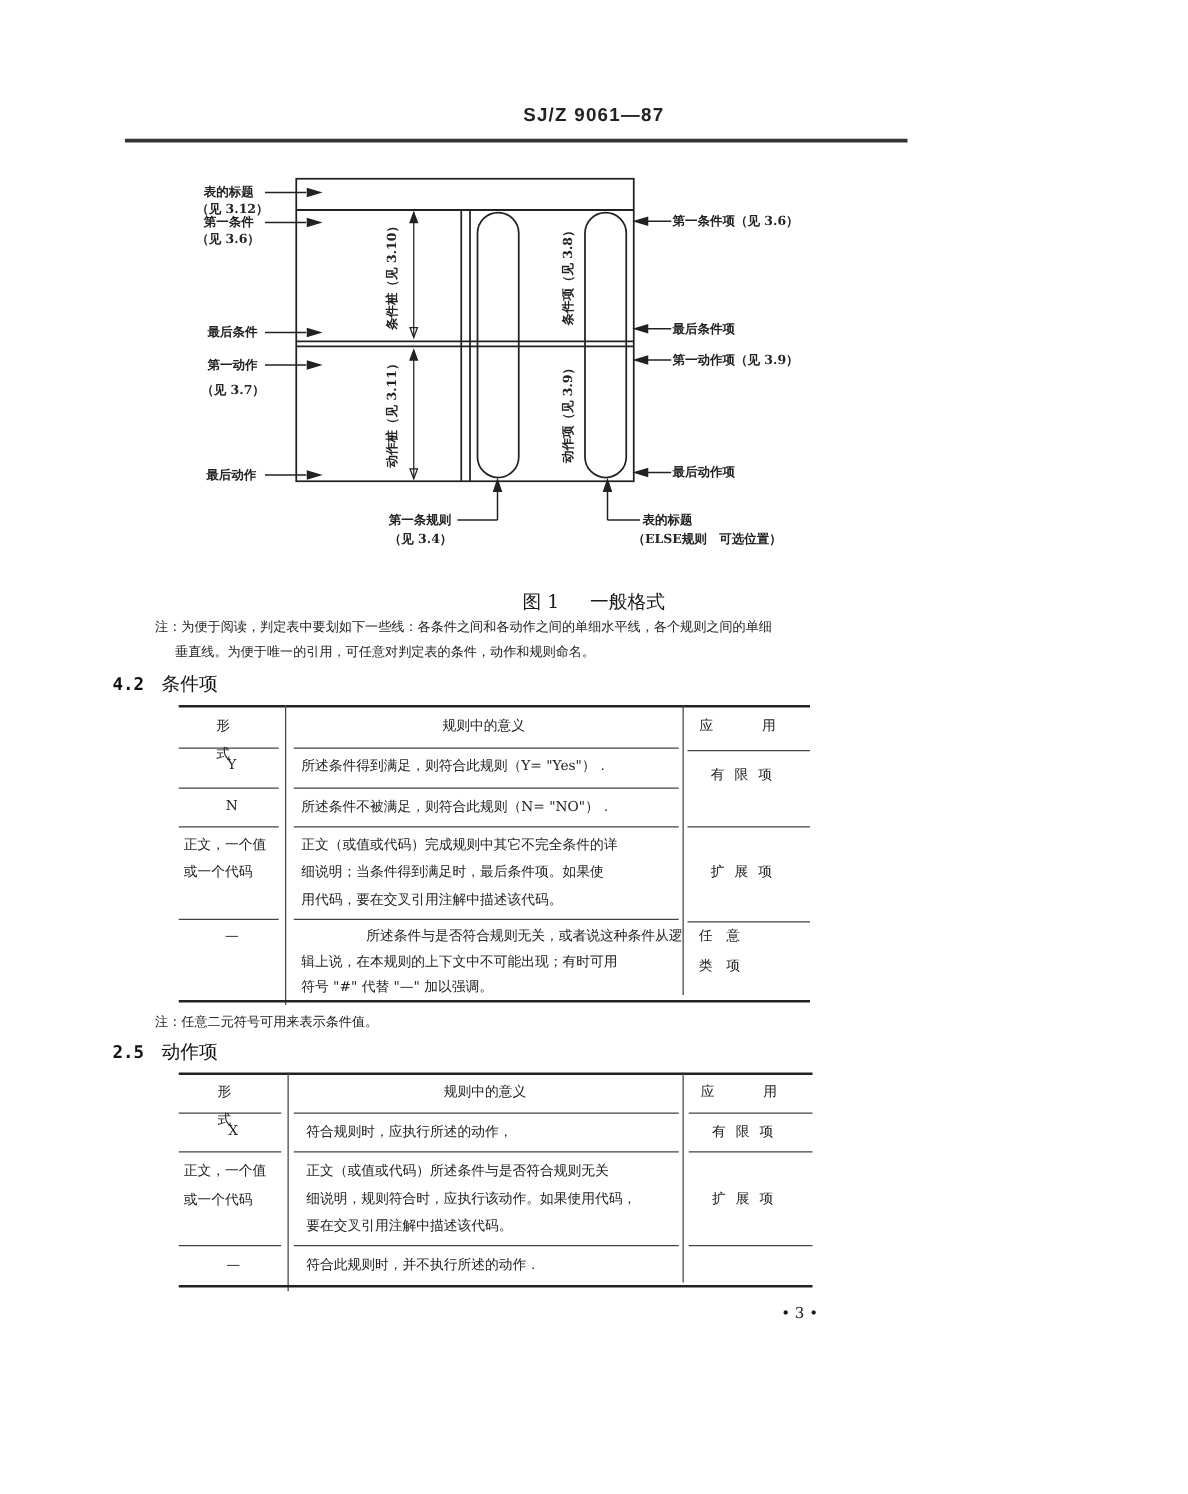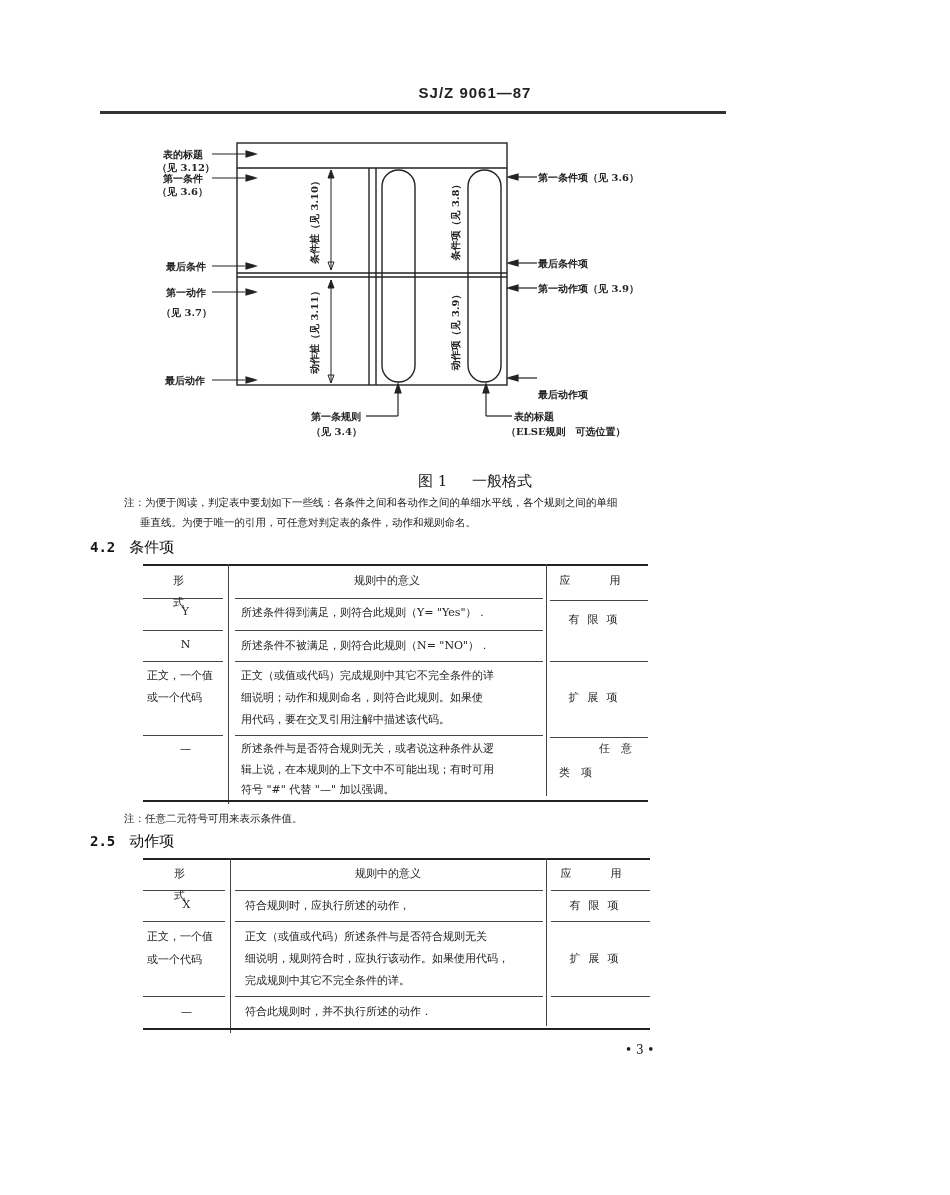--- a/index.html
+++ b/index.html
@@ -119,21 +119,21 @@
 <div class="abs dlabel" style="left:455px;top:220px;width:0;height:0;">
   <div style="position:absolute;transform:translate(-50%,-50%) rotate(-90deg);left:0;top:0;">条件项（见 3.8）</div>
 </div>
 <div class="abs dlabel" style="left:455px;top:330px;width:0;height:0;">
   <div style="position:absolute;transform:translate(-50%,-50%) rotate(-90deg);left:0;top:0;">动作项（见 3.9）</div>
 </div>
 
 <div class="abs dlabel" style="left:538px;top:171px;">第一条件项（见 3.6）</div>
 <div class="abs dlabel" style="left:538px;top:257px;">最后条件项</div>
 <div class="abs dlabel" style="left:538px;top:282px;">第一动作项（见 3.9）</div>
-<div class="abs dlabel" style="left:538px;top:388px;">最后动作项</div>
+<div class="abs dlabel" style="left:538px;top:372px;">最后动作项</div>
 
 <div class="abs dlabel" style="left:311px;top:410px;">第一条规则</div>
 <div class="abs dlabel" style="left:311px;top:425px;">（见 3.4）</div>
 <div class="abs dlabel" style="left:514px;top:410px;">表的标题</div>
 <div class="abs dlabel" style="left:506px;top:425px;">（ELSE规则　可选位置）</div>
 
 <div class="abs fig-caption">
   <span>图 1</span>
   <span>一般格式</span>
 </div>
@@ -173,29 +173,29 @@
   <div class="cell center" style="left:0;top:37px;width:85px;">Y</div>
   <div class="cell" style="left:98px;top:38px;width:305px;">所述条件得到满足，则符合此规则（Y= "Yes"）．</div>
 
   <div class="cell center" style="left:0;top:70px;width:85px;">N</div>
   <div class="cell" style="left:98px;top:71px;width:305px;">所述条件不被满足，则符合此规则（N= "NO"）．</div>
   <div class="cell center spaced2" style="left:403px;top:45px;width:102px;">有限项</div>
 
   <div class="cell" style="left:4px;top:101px;width:82px;">正文，一个值</div>
   <div class="cell" style="left:4px;top:123px;width:82px;">或一个代码</div>
   <div class="cell" style="left:98px;top:101px;width:305px;">正文（或值或代码）完成规则中其它不完全条件的详</div>
-  <div class="cell" style="left:98px;top:123px;width:305px;">细说明；动作和规则命名，则符合此规则。如果使</div>
+  <div class="cell" style="left:98px;top:123px;width:305px;">细说明；当条件得到满足时，最后条件项。如果使</div>
   <div class="cell" style="left:98px;top:145px;width:305px;">用代码，要在交叉引用注解中描述该代码。</div>
   <div class="cell center spaced2" style="left:403px;top:123px;width:102px;">扩展项</div>
 
   <div class="cell center" style="left:0;top:174px;width:85px;">—</div>
-  <div class="cell" style="left:98px;top:174px;width:305px;">所述条件与是否符合规则无关，或者说这种条件从逻</div>
+  <div class="cell" style="left:98px;top:174px;width:305px;text-align:right;">所述条件与是否符合规则无关，或者说这种条件从逻</div>
   <div class="cell" style="left:98px;top:195px;width:305px;">辑上说，在本规则的上下文中不可能出现；有时可用</div>
   <div class="cell" style="left:98px;top:215px;width:305px;">符号 "#" 代替 "—" 加以强调。</div>
-  <div class="cell" style="left:416px;top:174px;width:90px;margin-left:40px;">任　意</div>
+  <div class="cell" style="left:416px;top:174px;width:90px;">任　意</div>
   <div class="cell" style="left:416px;top:198px;width:90px;">类　项</div>
 </div>
 
 <div class="abs note" style="left:124px;top:808px;">注：任意二元符号可用来表示条件值。</div>
 
 <div class="abs sec-title" style="left:90px;top:832px;">
   <span class="num">2.5</span><span>动作项</span>
 </div>
 
 <div class="tbl" style="left:143px;top:858px;width:507px;height:175px;">
@@ -222,20 +222,20 @@
   <div class="cell center spaced" style="left:403px;top:5px;width:104px;">应　用</div>
 
   <div class="cell center" style="left:0;top:36px;width:87px;">X</div>
   <div class="cell" style="left:102px;top:37px;width:300px;">符合规则时，应执行所述的动作，</div>
   <div class="cell center spaced2" style="left:403px;top:37px;width:104px;">有限项</div>
 
   <div class="cell" style="left:4px;top:68px;width:84px;">正文，一个值</div>
   <div class="cell" style="left:4px;top:91px;width:84px;">或一个代码</div>
   <div class="cell" style="left:102px;top:68px;width:300px;">正文（或值或代码）所述条件与是否符合规则无关</div>
   <div class="cell" style="left:102px;top:90px;width:300px;">细说明，规则符合时，应执行该动作。如果使用代码，</div>
-  <div class="cell" style="left:102px;top:112px;width:300px;">完成规则中其它不完全条件的详。</div>
+  <div class="cell" style="left:102px;top:112px;width:300px;">要在交叉引用注解中描述该代码。</div>
   <div class="cell center spaced2" style="left:403px;top:90px;width:104px;">扩展项</div>
 
   <div class="cell center" style="left:0;top:143px;width:87px;">—</div>
   <div class="cell" style="left:102px;top:143px;width:300px;">符合此规则时，并不执行所述的动作．</div>
 </div>
 
 <div class="abs page-num">• 3 •</div>
 
 </body></html>

